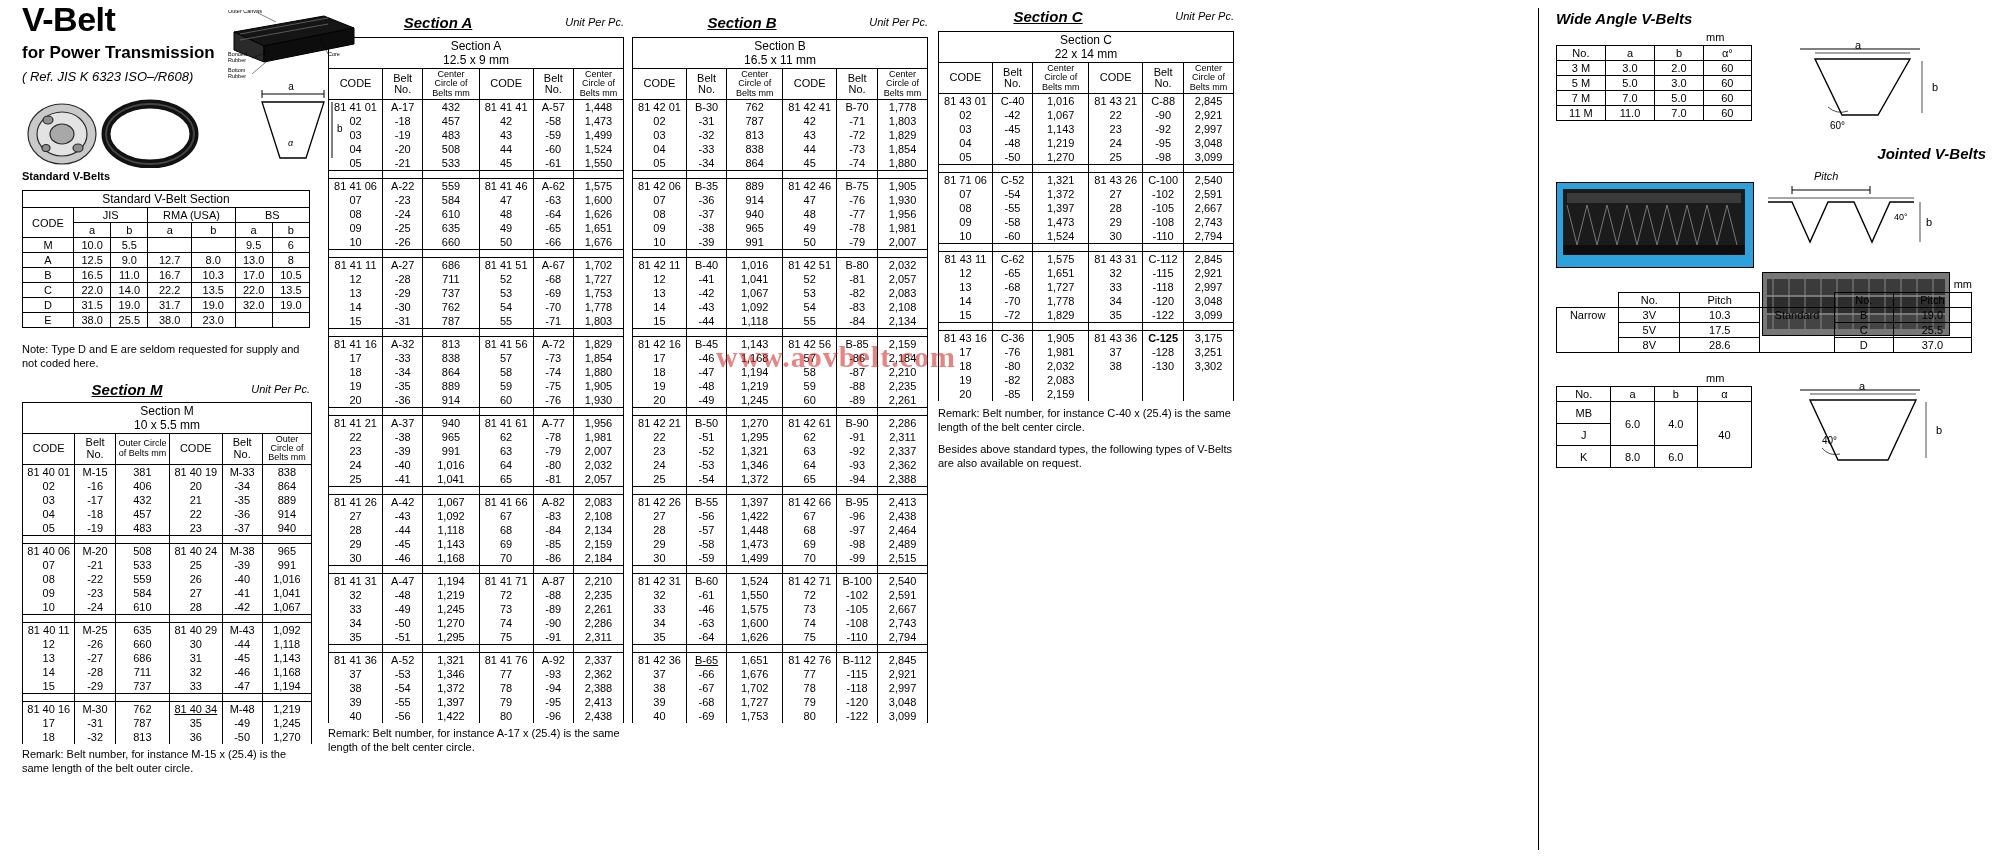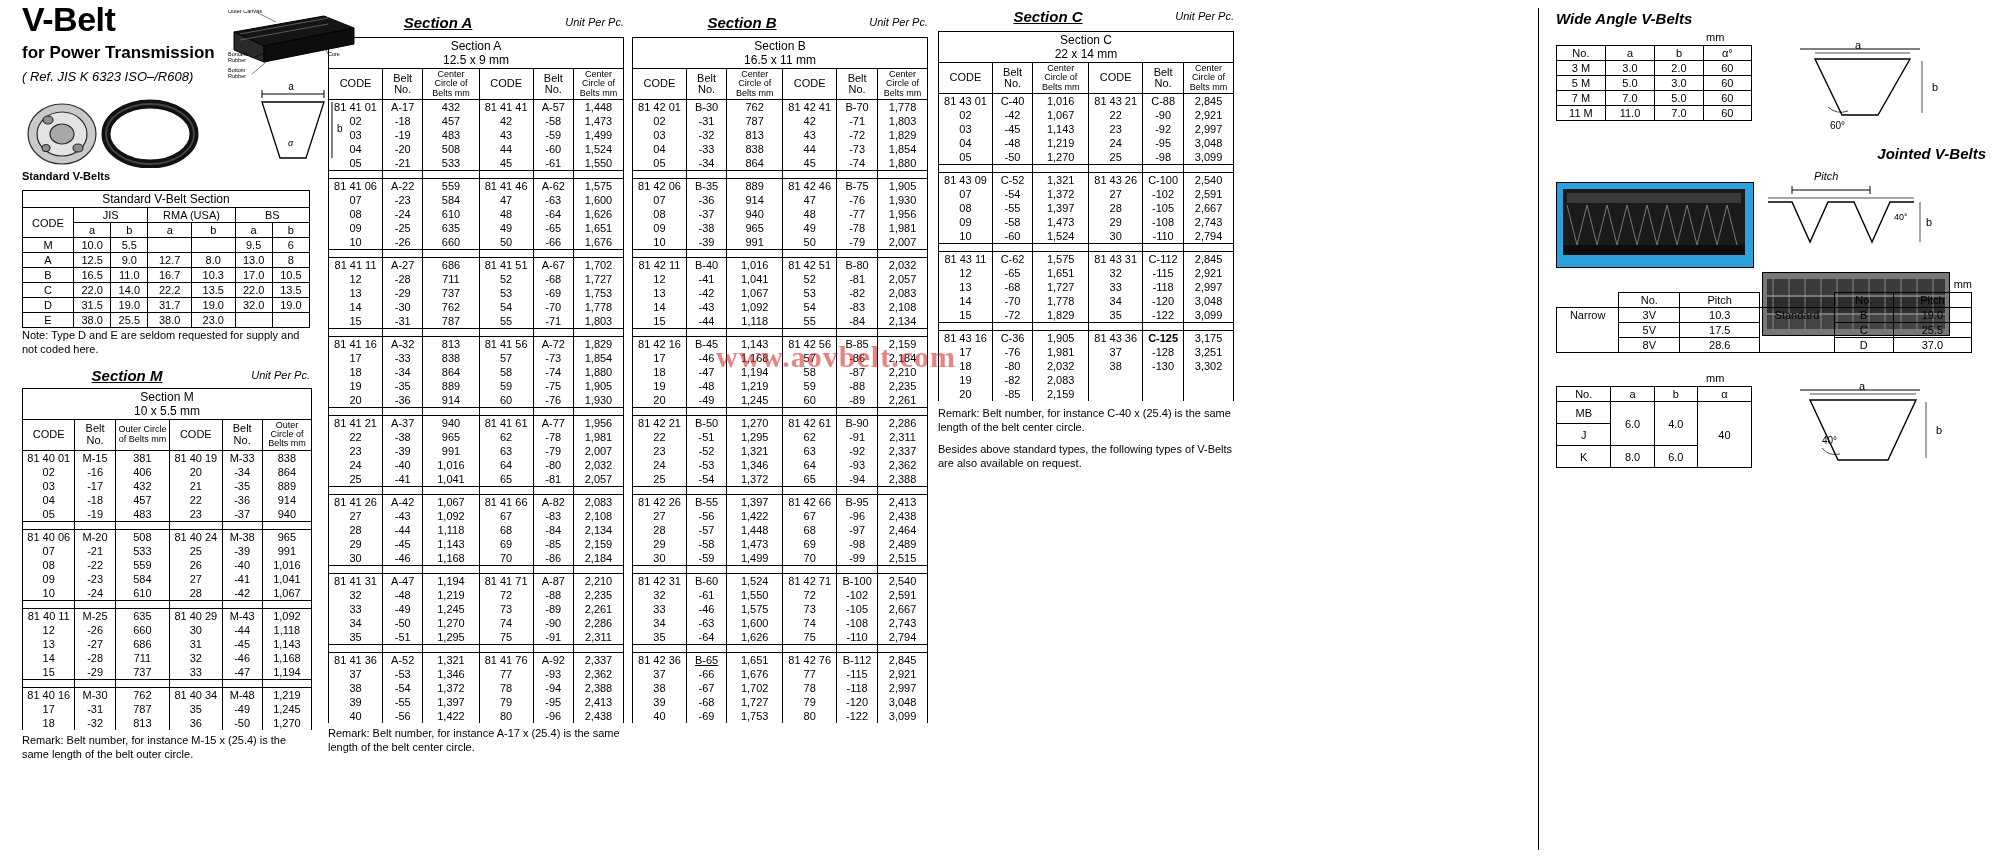--- a/index.html
+++ b/index.html
@@ -135,21 +135,21 @@
               <td>E</td>
               <td>38.0</td>
               <td>25.5</td>
               <td>38.0</td>
               <td>23.0</td>
               <td></td>
               <td></td>
             </tr>
       </tbody>
         </table>
-      <div class="note" style="margin-top:1px;">Note:  Type D and E are seldom requested for supply and not coded here.</div>
+      <div class="note" style="margin-top:15px;">Note:  Type D and E are seldom requested for supply and not coded here.</div>
     </div>
 
     <div style="margin-top:10px;position:relative;width:288px;">
       <div class="secthead" style="width:210px;">Section M</div>
       <div class="unit" style="position:absolute;right:0;top:2px;">Unit Per Pc.</div>
     </div>
 
     <div id="section-m-table" style="margin-top:4px;">
         <table class="grid" style="width: 290px;">
           <tbody>
@@ -308,21 +308,21 @@
               <td></td>
               <td></td>
               <td></td>
               <td></td>
               <td></td>
             </tr>
             <tr>
               <td style="border-top: none; border-bottom: none;">81 40 16</td>
               <td style="border-top: none; border-bottom: none;">M-30</td>
               <td style="border-top: none; border-bottom: none;">762</td>
-              <td style="border-top: none; border-bottom: none;">81 40 34</td>
+              <td style="border-top: none; border-bottom: none; text-decoration: underline;">81 40 34</td>
               <td style="border-top: none; border-bottom: none;">M-48</td>
               <td style="border-top: none; border-bottom: none;">1,219</td>
             </tr>
             <tr>
               <td style="border-top: none; border-bottom: none;">17</td>
               <td style="border-top: none; border-bottom: none;">-31</td>
               <td style="border-top: none; border-bottom: none;">787</td>
               <td style="border-top: none; border-bottom: none;">35</td>
               <td style="border-top: none; border-bottom: none;">-49</td>
               <td style="border-top: none; border-bottom: none;">1,245</td>
@@ -1212,21 +1212,21 @@
             </tr>
             <tr class="spacer-row">
               <td></td>
               <td></td>
               <td></td>
               <td></td>
               <td></td>
               <td></td>
             </tr>
             <tr>
-              <td style="border-top: none; border-bottom: none;">81 43 09</td>
+              <td style="border-top: none; border-bottom: none;">81 71 06</td>
               <td style="border-top: none; border-bottom: none;">C-52</td>
               <td style="border-top: none; border-bottom: none;">1,321</td>
               <td style="border-top: none; border-bottom: none;">81 43 26</td>
               <td style="border-top: none; border-bottom: none;">C-100</td>
               <td style="border-top: none; border-bottom: none;">2,540</td>
             </tr>
             <tr>
               <td style="border-top: none; border-bottom: none;">07</td>
               <td style="border-top: none; border-bottom: none;">-54</td>
               <td style="border-top: none; border-bottom: none;">1,372</td>

